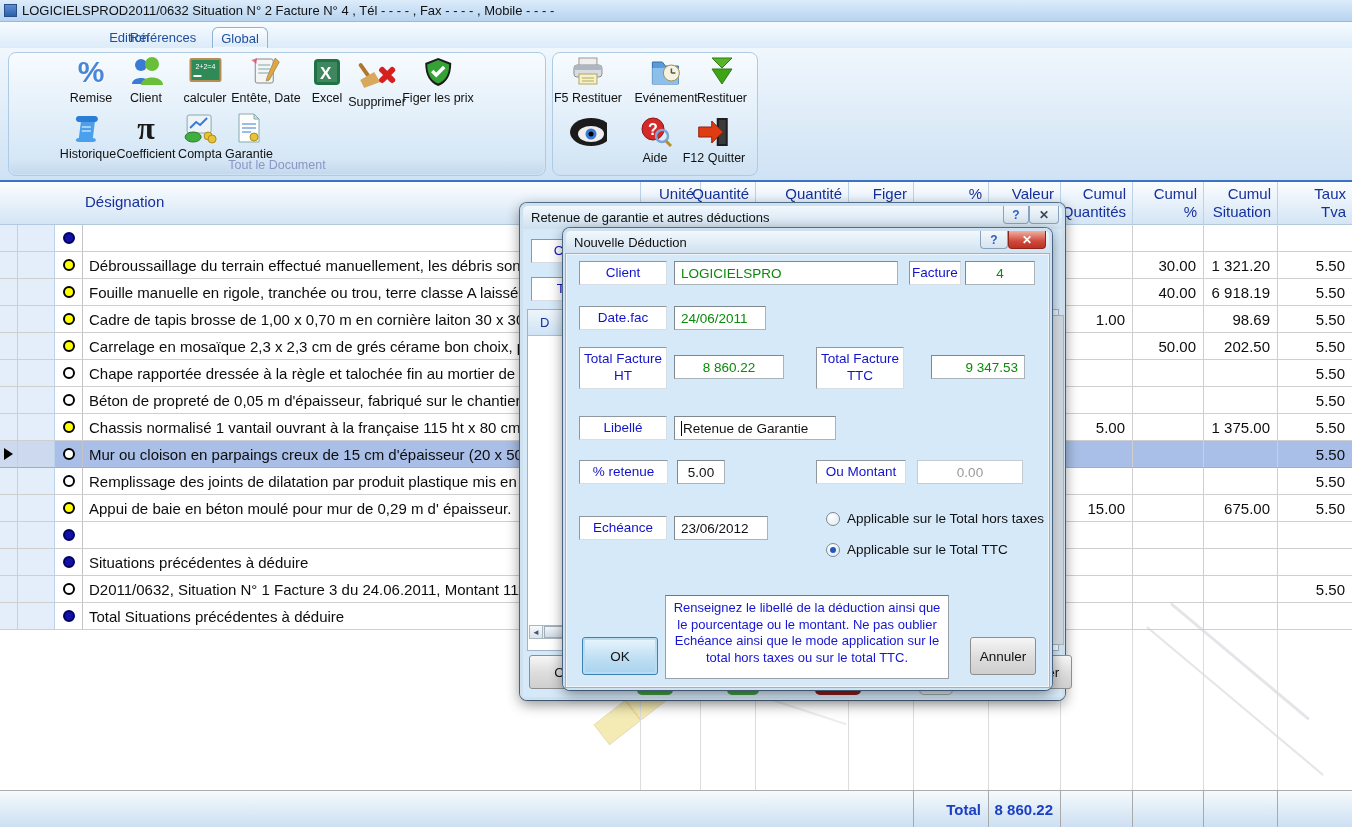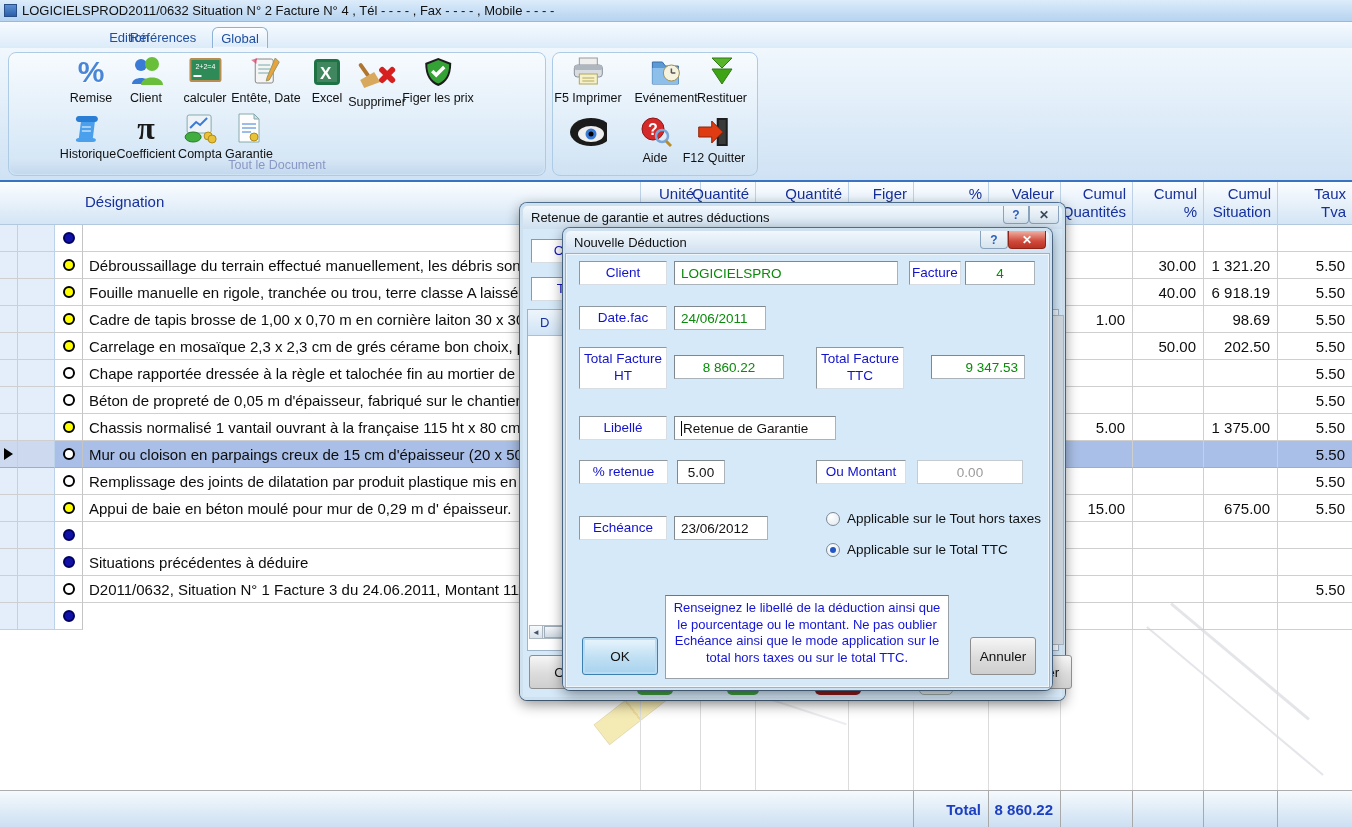--- a/index.html
+++ b/index.html
@@ -277,21 +277,21 @@
       <div class="ricon">
         <svg width="36" height="32">
             <rect x="9" y="2" width="18" height="8" fill="#eee" stroke="#999"></rect>
             <rect x="4" y="9" width="28" height="12" rx="3" fill="#d9dde2" stroke="#8a9099"></rect>
             <rect x="4" y="9" width="28" height="5" rx="2" fill="#aeb6bf"></rect>
             <rect x="9" y="18" width="18" height="10" fill="#f6f1c8" stroke="#b0a860"></rect>
             <line x1="12" y1="22" x2="24" y2="22" stroke="#b0a860"></line>
             <line x1="12" y1="25" x2="24" y2="25" stroke="#b0a860"></line>
           </svg>
       </div>
-      <div class="rlabel">F5 Imprimer</div>
+      <div class="rlabel">F5 Restituer</div>
     </div>
     <div class="ritem" style="left:666px;top:6px;">
       <div class="ricon">
         <svg width="36" height="32">
             <path d="M4 6 L14 6 L17 10 L30 10 L30 28 L4 28 Z" fill="#5b9bd5" stroke="#3a6ea8"></path>
             <path d="M4 12 L30 12 L30 28 L4 28 Z" fill="#8cc0ea"></path>
             <circle cx="23" cy="17" r="8" fill="#f6f2e0" stroke="#a09050"></circle>
             <line x1="23" y1="17" x2="23" y2="12.5" stroke="#555" stroke-width="1.5"></line>
             <line x1="23" y1="17" x2="27" y2="17" stroke="#555" stroke-width="1.5"></line>
           </svg>
@@ -638,20 +638,21 @@
         <div class="gcell vcell" style="left: 1132px; width: 71px;"></div>
         <div class="gcell vcell" style="left: 1203px; width: 74px;"></div>
         <div class="gcell vcell" style="left: 1277px; width: 75px;">5.50</div>
       </div>
       <div class="grow" style="top: 378px;">
         <div class="gcell gut1"></div>
         <div class="gcell gut2"></div>
         <div class="gcell ccell">
           <div class="circ c-blue"></div>
         </div>
+        <div class="gcell dcell">Total Situations précédentes à déduire</div>
         <div class="gcell vcell" style="left: 640px; width: 60px;"></div>
         <div class="gcell vcell" style="left: 700px; width: 55px;"></div>
         <div class="gcell vcell" style="left: 755px; width: 93px;"></div>
         <div class="gcell vcell" style="left: 848px; width: 65px;"></div>
         <div class="gcell vcell" style="left: 913px; width: 75px;"></div>
         <div class="gcell vcell" style="left: 988px; width: 72px;"></div>
         <div class="gcell vcell" style="left: 1060px; width: 72px;"></div>
         <div class="gcell vcell" style="left: 1132px; width: 71px;"></div>
         <div class="gcell vcell" style="left: 1203px; width: 74px;"></div>
         <div class="gcell vcell" style="left: 1277px; width: 75px;"></div>
@@ -743,21 +744,21 @@
 
       <div class="lblbox" style="left:12px;top:205px;width:89px;height:24px;">% retenue</div>
       <div class="valbox v-black v-center" style="left:110px;top:205px;width:48px;height:24px;">5.00</div>
       <div class="lblbox" style="left:249px;top:205px;width:90px;height:24px;">Ou  Montant</div>
       <div class="valbox v-gray" style="left:350px;top:205px;width:106px;height:24px;border-color:#c4cbd1;">0.00</div>
 
       <div class="lblbox" style="left:12px;top:261px;width:88px;height:24px;">Echéance</div>
       <div class="valbox v-black" style="left:107px;top:261px;width:94px;height:24px;">23/06/2012</div>
       <div class="radio" style="left:259px;top:256px;">
         <span class="rdot"></span>
-        <span>Applicable sur le Tout hors taxes</span>
+        <span>Applicable sur le Total hors taxes</span>
       </div>
       <div class="radio" style="left:259px;top:287px;">
         <span class="rdot on"></span>
         <span>Applicable sur le Total TTC</span>
       </div>
 
       <div class="helpbox" style="left:98px;top:340px;width:284px;height:84px;">Renseignez le libellé de la déduction ainsi que le pourcentage ou le montant. Ne pas oublier Echéance ainsi que le mode application sur le total hors taxes ou  sur le total TTC.</div>
       <div class="btn btn-ok" style="left:15px;top:382px;width:76px;height:38px;">OK</div>
       <div class="btn btn-gray" style="left:403px;top:382px;width:66px;height:38px;">Annuler</div>
     </div>

